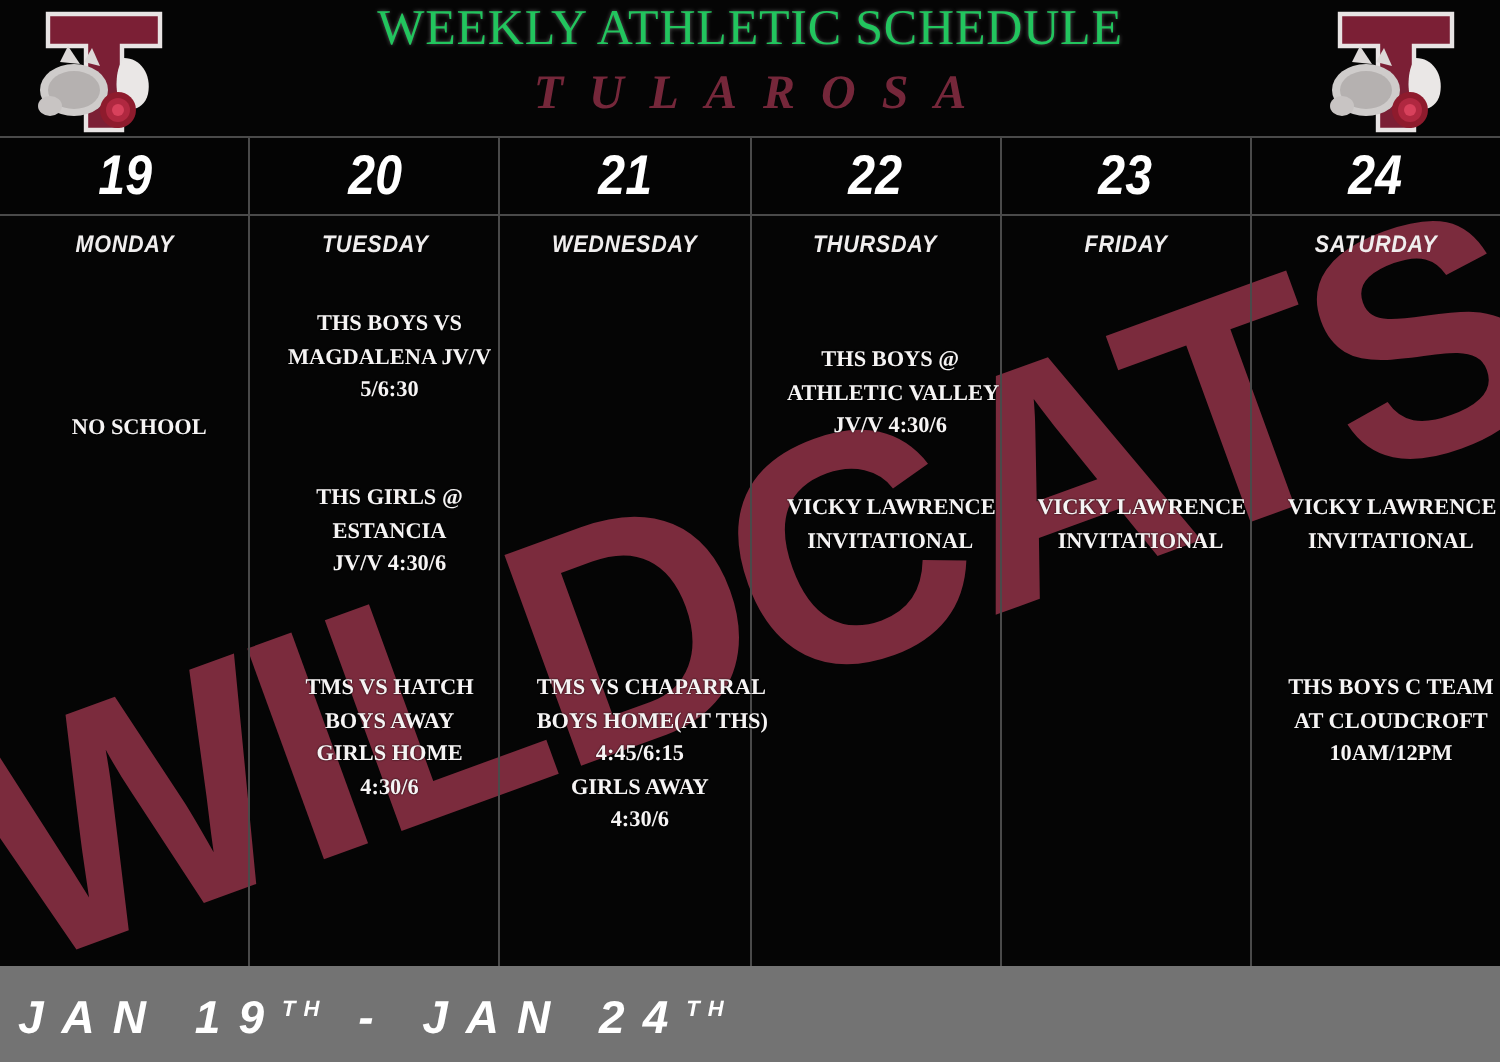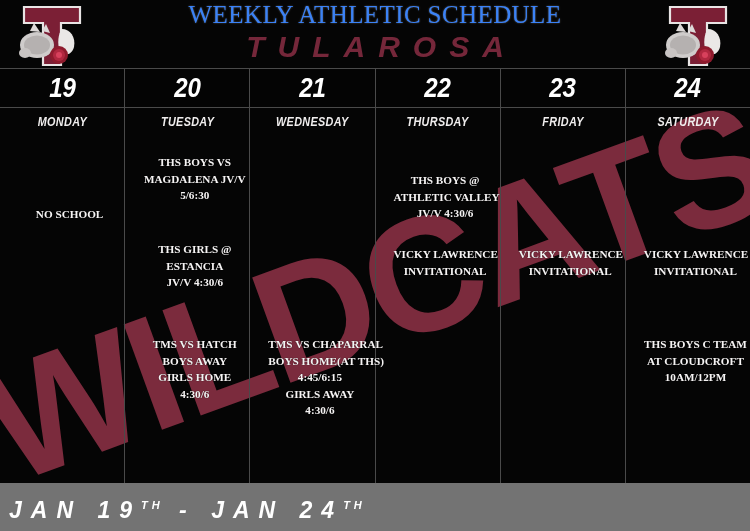--- a/index.html
+++ b/index.html
@@ -50,22 +50,22 @@
   #main-title {
     font-family: "Liberation Serif", serif;
     font-size: 25px;
     line-height: 30px;
     letter-spacing: 0.4px;
     color: #f4f2f2;
     text-shadow: 0 0 2px rgba(255,255,255,0.35);
     white-space: nowrap;
   }
   #sub-title {
-    font-family: Liberation Sans, sans-serif;
-    font-size: 30px;
+    font-family: Liberation Serif, serif;
+    font-size: 24px;
     line-height: 34px;
     font-weight: bold;
     font-style: italic;
     letter-spacing: 13px;
     color: #75273a;
     white-space: nowrap;
     padding-left: 13px;
   }
 
   
@@ -210,21 +210,21 @@
           <ellipse cx="21" cy="52" rx="6" ry="5" fill="#c8c4c3"></ellipse>
           <path d="M58 28 C66 28 72 36 70 46 C68 54 60 56 56 50 C53 44 54 32 58 28 Z" fill="#eae7e6"></path>
           <circle cx="55" cy="54" r="9" fill="#8e1b2d"></circle>
           <circle cx="55" cy="54" r="6" fill="#b02840"></circle>
           <circle cx="55" cy="54" r="3" fill="#d8415c"></circle>
         </g>
       </svg>
     </div>
 
     <div id="title-block">
-      <div id="main-title" style="color: #3b82f6;">WEEKLY ATHLETIC SCHEDULE</div>
+      <div id="main-title" style="color: #22c55e;">WEEKLY ATHLETIC SCHEDULE</div>
       <div id="sub-title" style="color: rgb(117, 39, 58);">TULAROSA</div>
     </div>
 
     <div class="logo right">
       <svg viewBox="0 0 96 66" xmlns="http://www.w3.org/2000/svg" aria-hidden="true">
         <g>
           <path d="M20 6 L76 6 L76 22 L57 22 L57 64 L39 64 L39 22 L20 22 Z" fill="#7b1f35" stroke="#e8e4e4" stroke-width="2.2"></path>
           <ellipse cx="33" cy="44" rx="17" ry="13" fill="#cfcccb"></ellipse>
           <ellipse cx="33" cy="44" rx="13" ry="9.5" fill="#b5b1b0"></ellipse>
           <path d="M26 30 L30 22 L36 31 Z" fill="#ddd9d8"></path>

